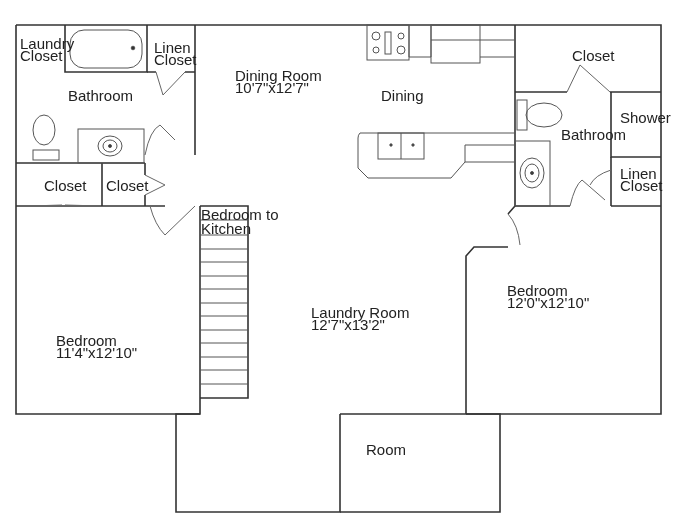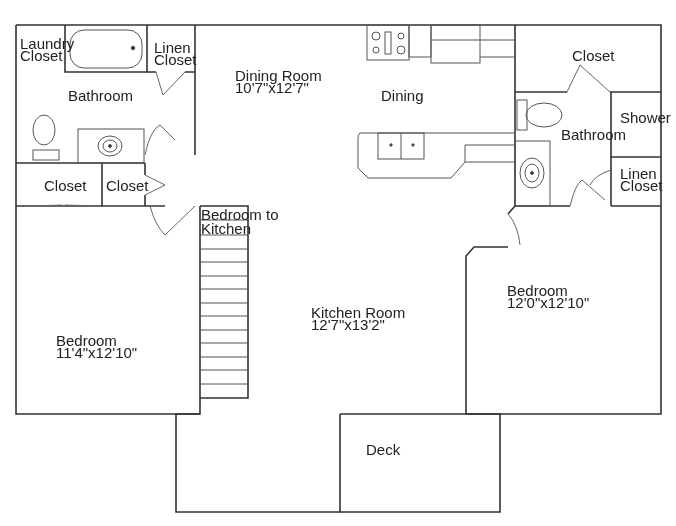--- a/index.html
+++ b/index.html
@@ -132,20 +132,20 @@
 </div>
 <div class="lbl" style="left:201px;top:209px">
   <div>Bedroom to</div>
   <div style="margin-top:2px">Kitchen</div>
 </div>
 <div class="lbl" style="left:56px;top:335px">
   <div>Bedroom</div>
   <div>11'4"x12'10"</div>
 </div>
 <div class="lbl" style="left:311px;top:307px">
-  <div>Kitchen Room</div>
+  <div>Laundry Room</div>
   <div>12'7"x13'2"</div>
 </div>
 <div class="lbl" style="left:507px;top:285px">
   <div>Bedroom</div>
   <div>12'0"x12'10"</div>
 </div>
-<div class="lbl" style="left:366px;top:444px">Deck</div>
+<div class="lbl" style="left:366px;top:444px">Room</div>
 
 </body></html>

